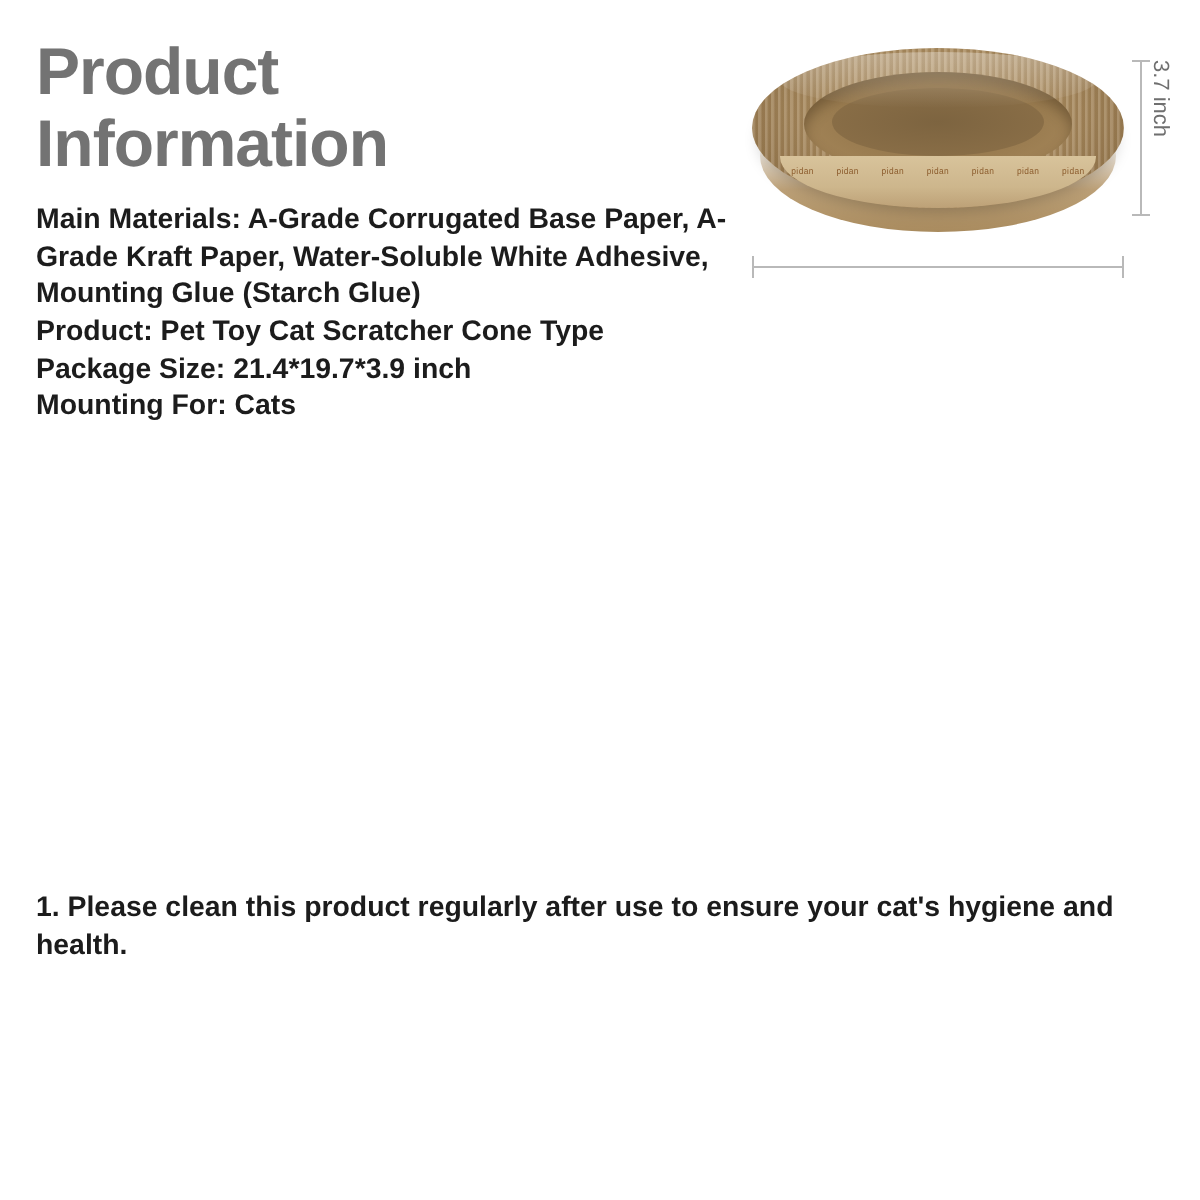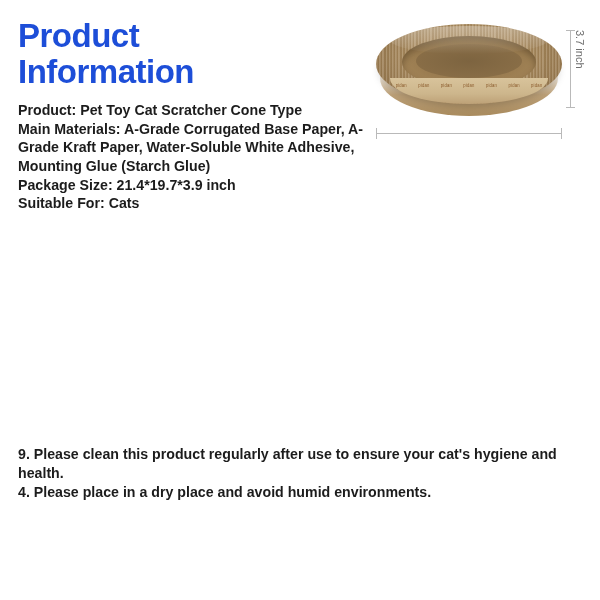--- a/index.html
+++ b/index.html
@@ -28,21 +28,21 @@
     left: 18px;
     top: 18px;
     width: 350px;
   }
 
   .section-title {
     font-size: 33px;
     font-weight: bold;
     line-height: 1.08;
     letter-spacing: -0.5px;
-    color: #1d4ed8;
+    color: #737373;
     margin: 0;
     white-space: pre-line;
   }
 
   .spec-list {
     margin-top: 12px;
     font-size: 14.2px;
     line-height: 1.31;
     color: #1c1c1c;
   }
@@ -249,24 +249,24 @@
 </style>
 </head>
 <body>
 
 <div class="page">
 
   <section class="product-section">
     <h1 class="section-title">Product
 Information</h1>
     <div class="spec-list">
+      <div class="spec-line">Main Materials: A-Grade Corrugated Base Paper, A-Grade Kraft Paper, Water-Soluble White Adhesive, Mounting Glue (Starch Glue)</div>
       <div class="spec-line">Product: Pet Toy Cat Scratcher Cone Type</div>
-      <div class="spec-line">Main Materials: A-Grade Corrugated Base Paper, A-Grade Kraft Paper, Water-Soluble White Adhesive, Mounting Glue (Starch Glue)</div>
       <div class="spec-line">Package Size: 21.4*19.7*3.9 inch</div>
-      <div class="spec-line">Suitable For: Cats</div>
+      <div class="spec-line">Mounting For: Cats</div>
     </div>
   </section>
 
   <div class="figure">
     <div class="bowl-wrap">
       <div class="bowl-base"></div>
       <div class="bowl-outer"></div>
       <div class="ridges"></div>
       <div class="bowl-inner"></div>
       <div class="bowl-inner2"></div>
@@ -291,18 +291,17 @@
     <div class="dim-v">
       <div class="cap top"></div>
       <div class="cap bottom"></div>
       <div class="line"></div>
       <div class="dim-label">3.7 inch</div>
     </div>
   </div>
 
   <section class="precautions-section">
     <div class="precautions-list">
-      <div class="precaution-line">9. Please clean this product regularly after use to ensure your cat's hygiene and health.</div>
-      <div class="precaution-line">4. Please place in a dry place and avoid humid environments.</div>
+      <div class="precaution-line">1. Please clean this product regularly after use to ensure your cat's hygiene and health.</div>
     </div>
   </section>
 
 </div>
 
 </body></html>

